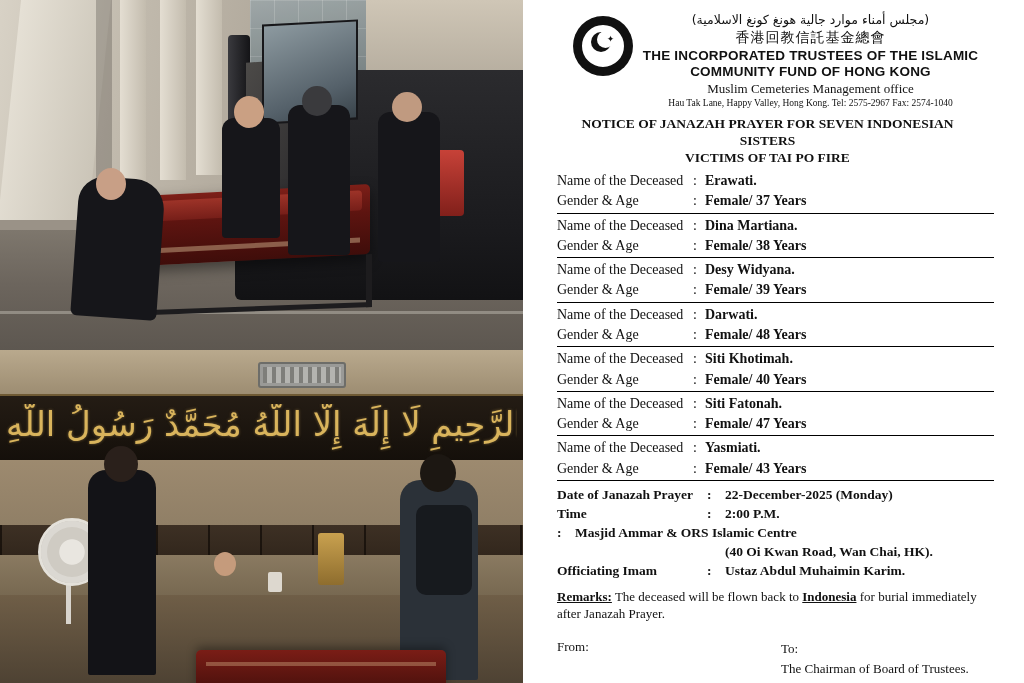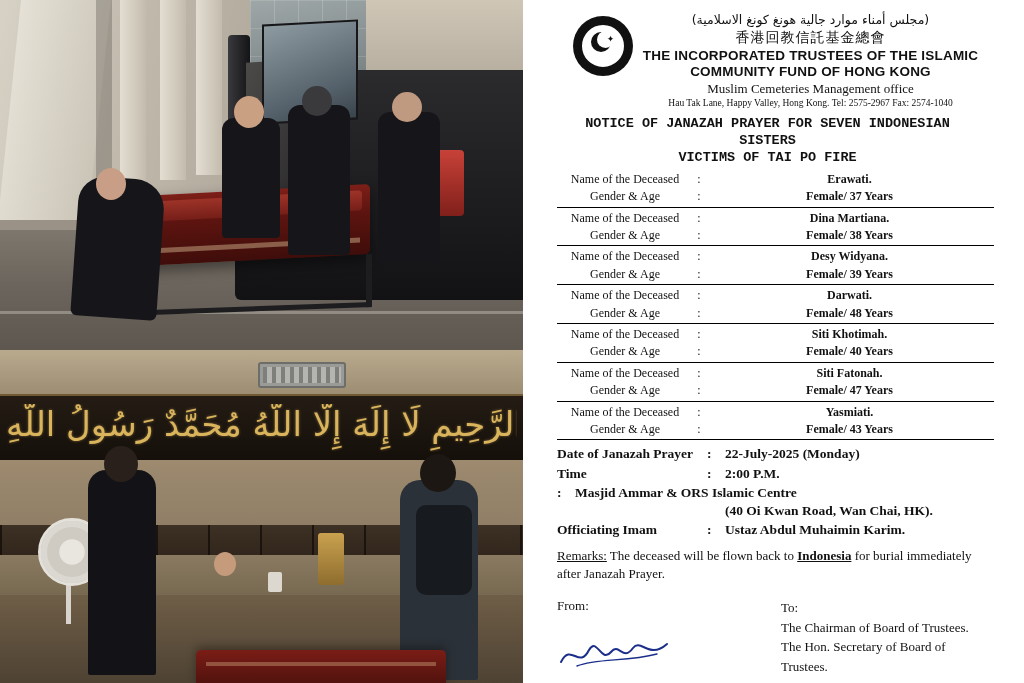--- a/index.html
+++ b/index.html
@@ -337,39 +337,38 @@
   }
   .office-line {
     font-size: 13px;
     margin-top: 2px;
   }
   .addr-line {
     font-size: 9.5px;
     margin-top: 1px;
   }
   .notice-title {
-    font-family: Liberation Mono, monospace;
+    font-family: Liberation Serif, serif;
     font-weight: bold;
     font-size: 13.5px;
     text-align: center;
     margin: 8px 16px 2px 0;
     line-height: 1.25;
   }
   .notice-title .l2 { display: block; }
 
   .deceased-list { margin-top: 4px; }
   .person-block {
     margin-bottom: 2px;
   }
   .field-row {
     display: flex;
     align-items: baseline;
-    font-size: 12px;
+    font-size: 14px;
     line-height: 1.45;
-    text-align: center;
   }
   .field-label {
     flex: 0 0 136px;
   }
   .field-colon {
     flex: 0 0 12px;
   }
   .field-value {
     font-weight: bold;
     flex: 1 1 auto;
@@ -391,21 +390,21 @@
   .ev-colon { flex: 0 0 18px; font-weight: bold; }
   .ev-value { flex: 1 1 auto; font-weight: bold; }
   .ev-sub { margin-left: 168px; font-weight: bold; font-size: 13.5px; line-height: 1.35; }
 
   .remarks {
     margin-top: 8px;
     font-size: 13px;
     line-height: 1.35;
   }
   .remarks-label {
-    font-weight: normal;
+    font-weight: bold;
     text-decoration: underline;
   }
   .underline { text-decoration: underline; font-weight: bold; }
 
   .signature-area {
     margin-top: 16px;
     display: flex;
     font-size: 13px;
   }
   .sig-left { flex: 0 0 190px; }
@@ -614,21 +613,21 @@
         </div>
         <div class="rule"></div>
       </div>
 
     </div>
 
     <div class="event-table">
       <div class="ev-row">
         <span class="ev-label">Date of Janazah Prayer</span>
         <span class="ev-colon">:</span>
-        <span class="ev-value">22-July-2025 (Monday)</span>
+        <span class="ev-value">22-December-2025 (Monday)</span>
       </div>
       <div class="ev-row">
         <span class="ev-label">Time</span>
         <span class="ev-colon">:</span>
         <span class="ev-value">2:00 P.M.</span>
       </div>
       <div class="ev-row">
         <span class="ev-colon">:</span>
         <span class="ev-value">Masjid Ammar &amp; ORS Islamic Centre</span>
       </div>

